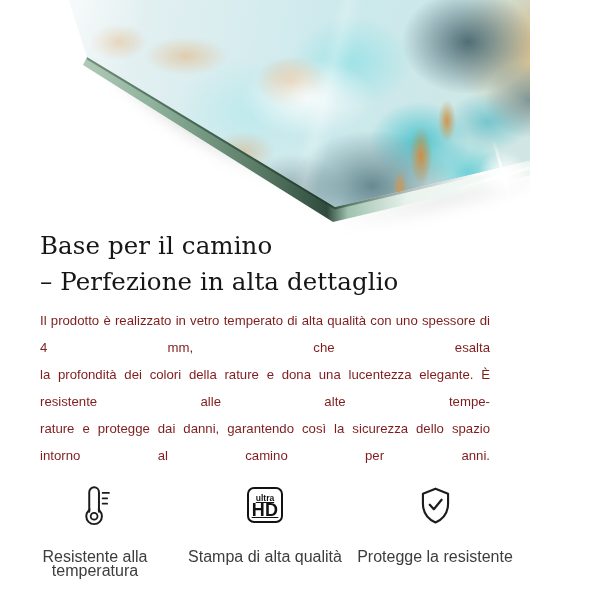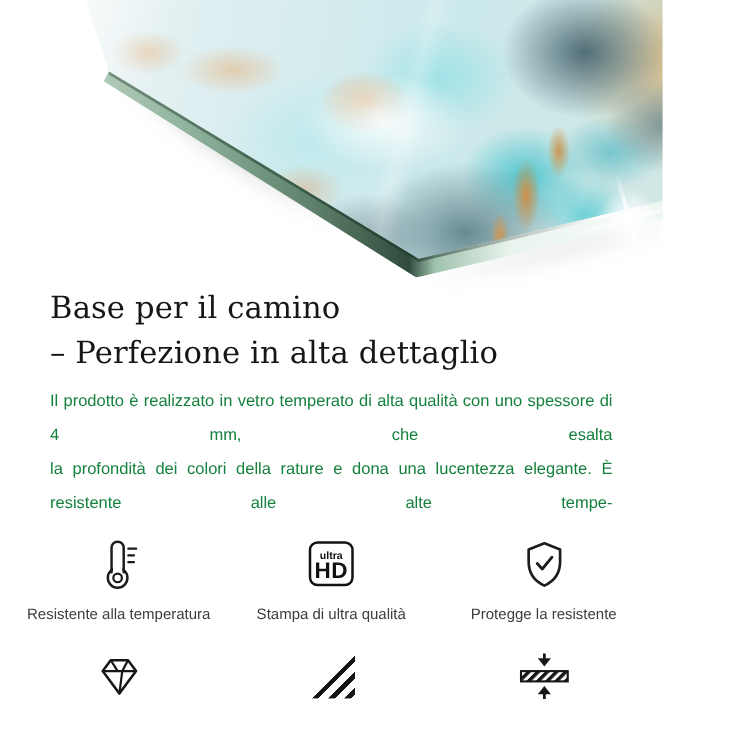--- a/index.html
+++ b/index.html
@@ -60,31 +60,31 @@
     transform:rotate(-16deg);}
   .sparkle .beam-v{position:absolute;left:58.5px;top:24px;width:3px;height:72px;border-radius:2px;
     background:linear-gradient(180deg, rgba(255,255,255,0), #fff 45%, #fff 55%, rgba(255,255,255,0));
     transform:rotate(-16deg);}
 
   
   .content{position:absolute;left:40px;right:40px;top:228px;}
   .title{margin:0;font-family:"DejaVu Serif","Liberation Serif",serif;font-weight:400;
     font-size:24.5px;line-height:36px;color:#161616;letter-spacing:0.1px;}
   .title span{display:block;}
-  .desc{margin:7px 0 0;color:#15803d;font-size:13.2px;line-height:27px;}
+  .desc{margin:7px 0 0;color:#7f1d1d;font-size:13.2px;line-height:27px;}
   .desc .dline{text-align:justify;text-align-last:justify;white-space:normal;}
 
   
   .features{margin:13px -30px 0;display:grid;grid-template-columns:repeat(3,1fr);row-gap:20px;}
   .feature{display:flex;flex-direction:column;align-items:center;}
   .icon-box{height:46px;display:flex;align-items:center;justify-content:center;}
-  .feature-label{margin-top:10px;font-size:12px;line-height:14px;color:#3d3d3d;text-align:center;}
+  .feature-label{margin-top:22px;font-size:16px;line-height:14px;color:#3d3d3d;text-align:center;}
 
   .uhd{width:32px;height:32px;border:2.6px solid #121212;border-radius:7px;
-    display:flex;flex-direction:column;align-items:center;justify-content:center;color:#121212;}
+    display:flex;flex-direction:column;align-items:center;justify-content:center;color:#121212;text-decoration:underline;}
   .uhd-top{font-size:8.5px;font-weight:700;line-height:9px;}
   .uhd-bottom{font-size:18px;font-weight:800;line-height:14px;letter-spacing:0.3px;}
 
   .slope{width:38px;height:36px;
     background:repeating-linear-gradient(135deg, #161616 0 3.8px, rgba(0,0,0,0) 3.8px 9.2px);
     clip-path:polygon(0 100%, 100% 4%, 100% 100%);}
 </style>
 </head>
 <body>
 
@@ -105,20 +105,21 @@
 
   <div class="content">
     <h1 class="title">
       <span>Base per il camino</span>
       <span>– Perfezione in alta dettaglio</span>
     </h1>
 
     <div class="desc">
       <div class="dline">Il prodotto è realizzato in vetro temperato di alta qualità con uno spessore di 4 mm, che esalta</div>
       <div class="dline">la profondità dei colori della rature e dona una lucentezza elegante. È resistente alle alte tempe-</div>
+      <div class="dline">rature e protegge dai danni, garantendo così la sicurezza dello spazio intorno al camino per anni.</div>
     </div>
 
     <div class="features">
 
       <div class="feature">
         <div class="icon-box">
           <svg width="36" height="45" viewBox="0 0 40 46" fill="none">
             <circle cx="19" cy="35" r="8.7" stroke="#1c1c1c" stroke-width="2.2"></circle>
             <rect x="14.8" y="24" width="8.4" height="6" fill="#ffffff"></rect>
             <path d="M13.6,30 L13.6,8.2 A5.4,5.4 0 0 1 24.4,8.2 L24.4,30" stroke="#1c1c1c" stroke-width="2.2" stroke-linecap="round"></path>
@@ -129,21 +130,21 @@
         <div class="feature-label">Resistente alla temperatura</div>
       </div>
 
       <div class="feature">
         <div class="icon-box">
           <div class="uhd">
             <span class="uhd-top">ultra</span>
             <span class="uhd-bottom">HD</span>
           </div>
         </div>
-        <div class="feature-label">Stampa di ultra qualità</div>
+        <div class="feature-label">Stampa di alta qualità</div>
       </div>
 
       <div class="feature">
         <div class="icon-box">
           <svg width="37" height="39" viewBox="0 0 40 42" fill="none">
             <path d="M20,2.8 L33.6,8.2 V18.6 C33.6,28.8 28.2,35.8 20,39.4 C11.8,35.8 6.4,28.8 6.4,18.6 V8.2 Z" stroke="#1c1c1c" stroke-width="2.3" stroke-linejoin="round"></path>
             <path d="M13.8,20.2 L18.2,25 L26.6,14.8" stroke="#1c1c1c" stroke-width="2.4" stroke-linecap="round" stroke-linejoin="round"></path>
           </svg>
         </div>
         <div class="feature-label">Protegge la resistente</div>

